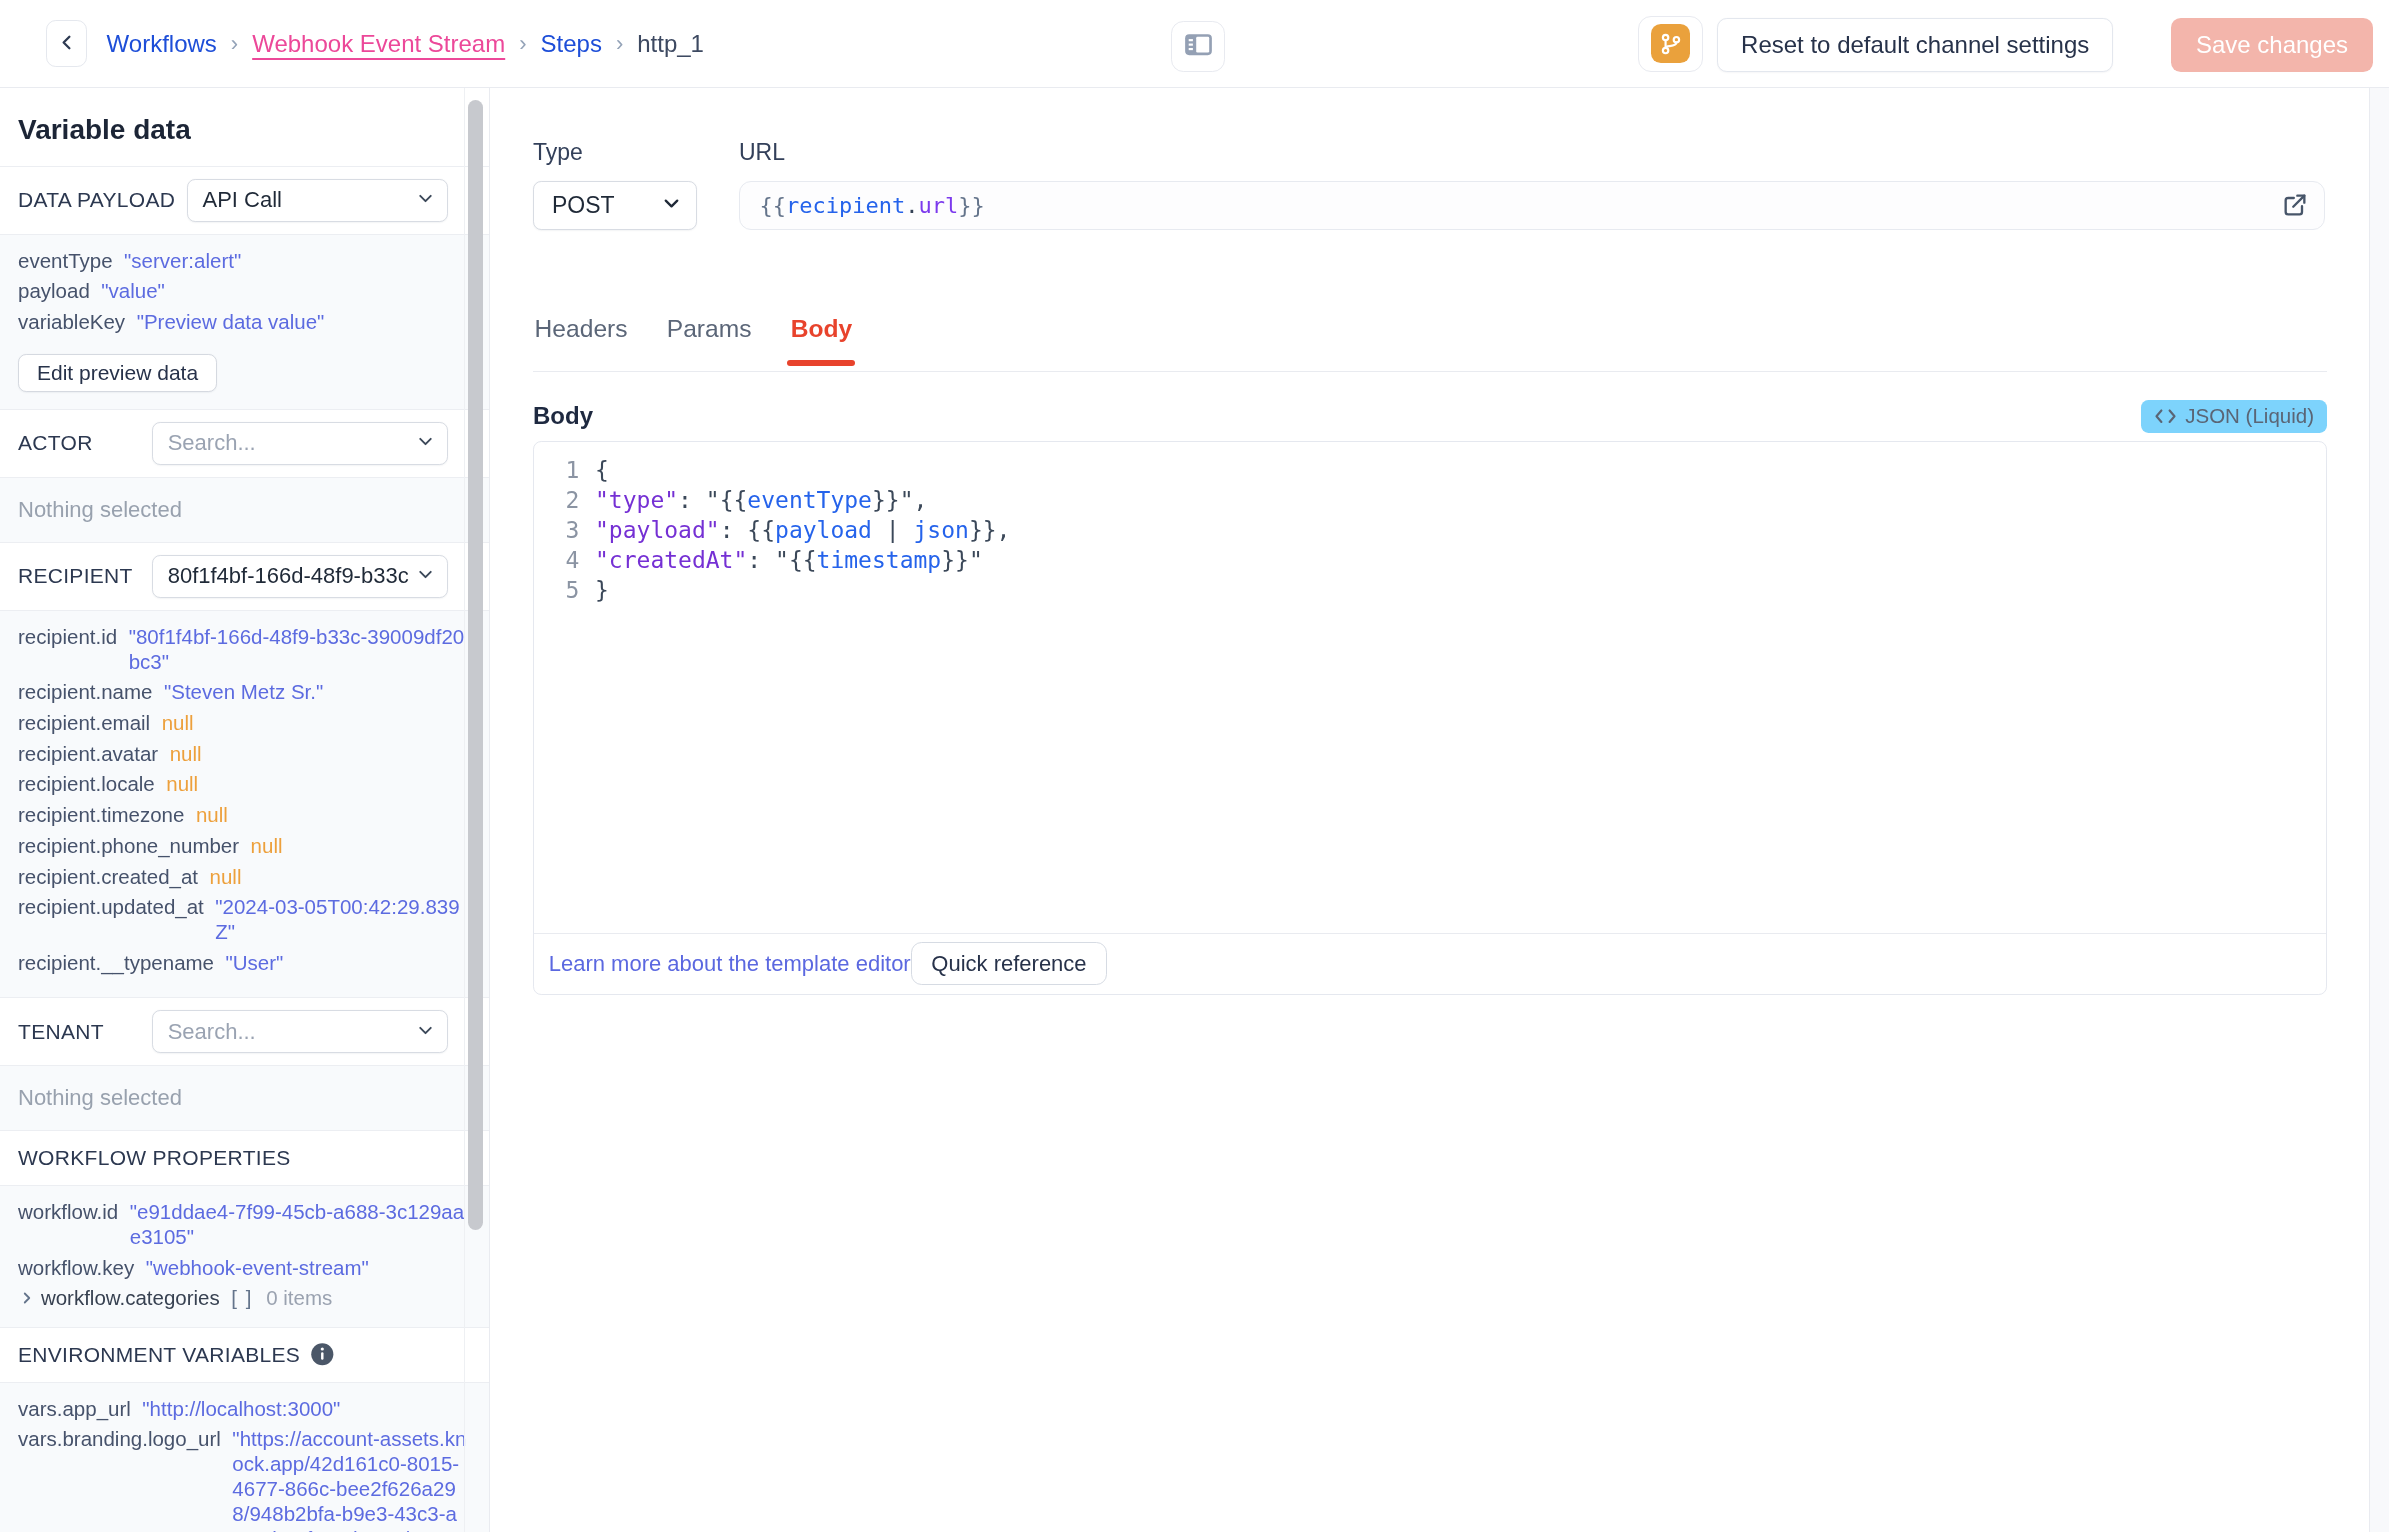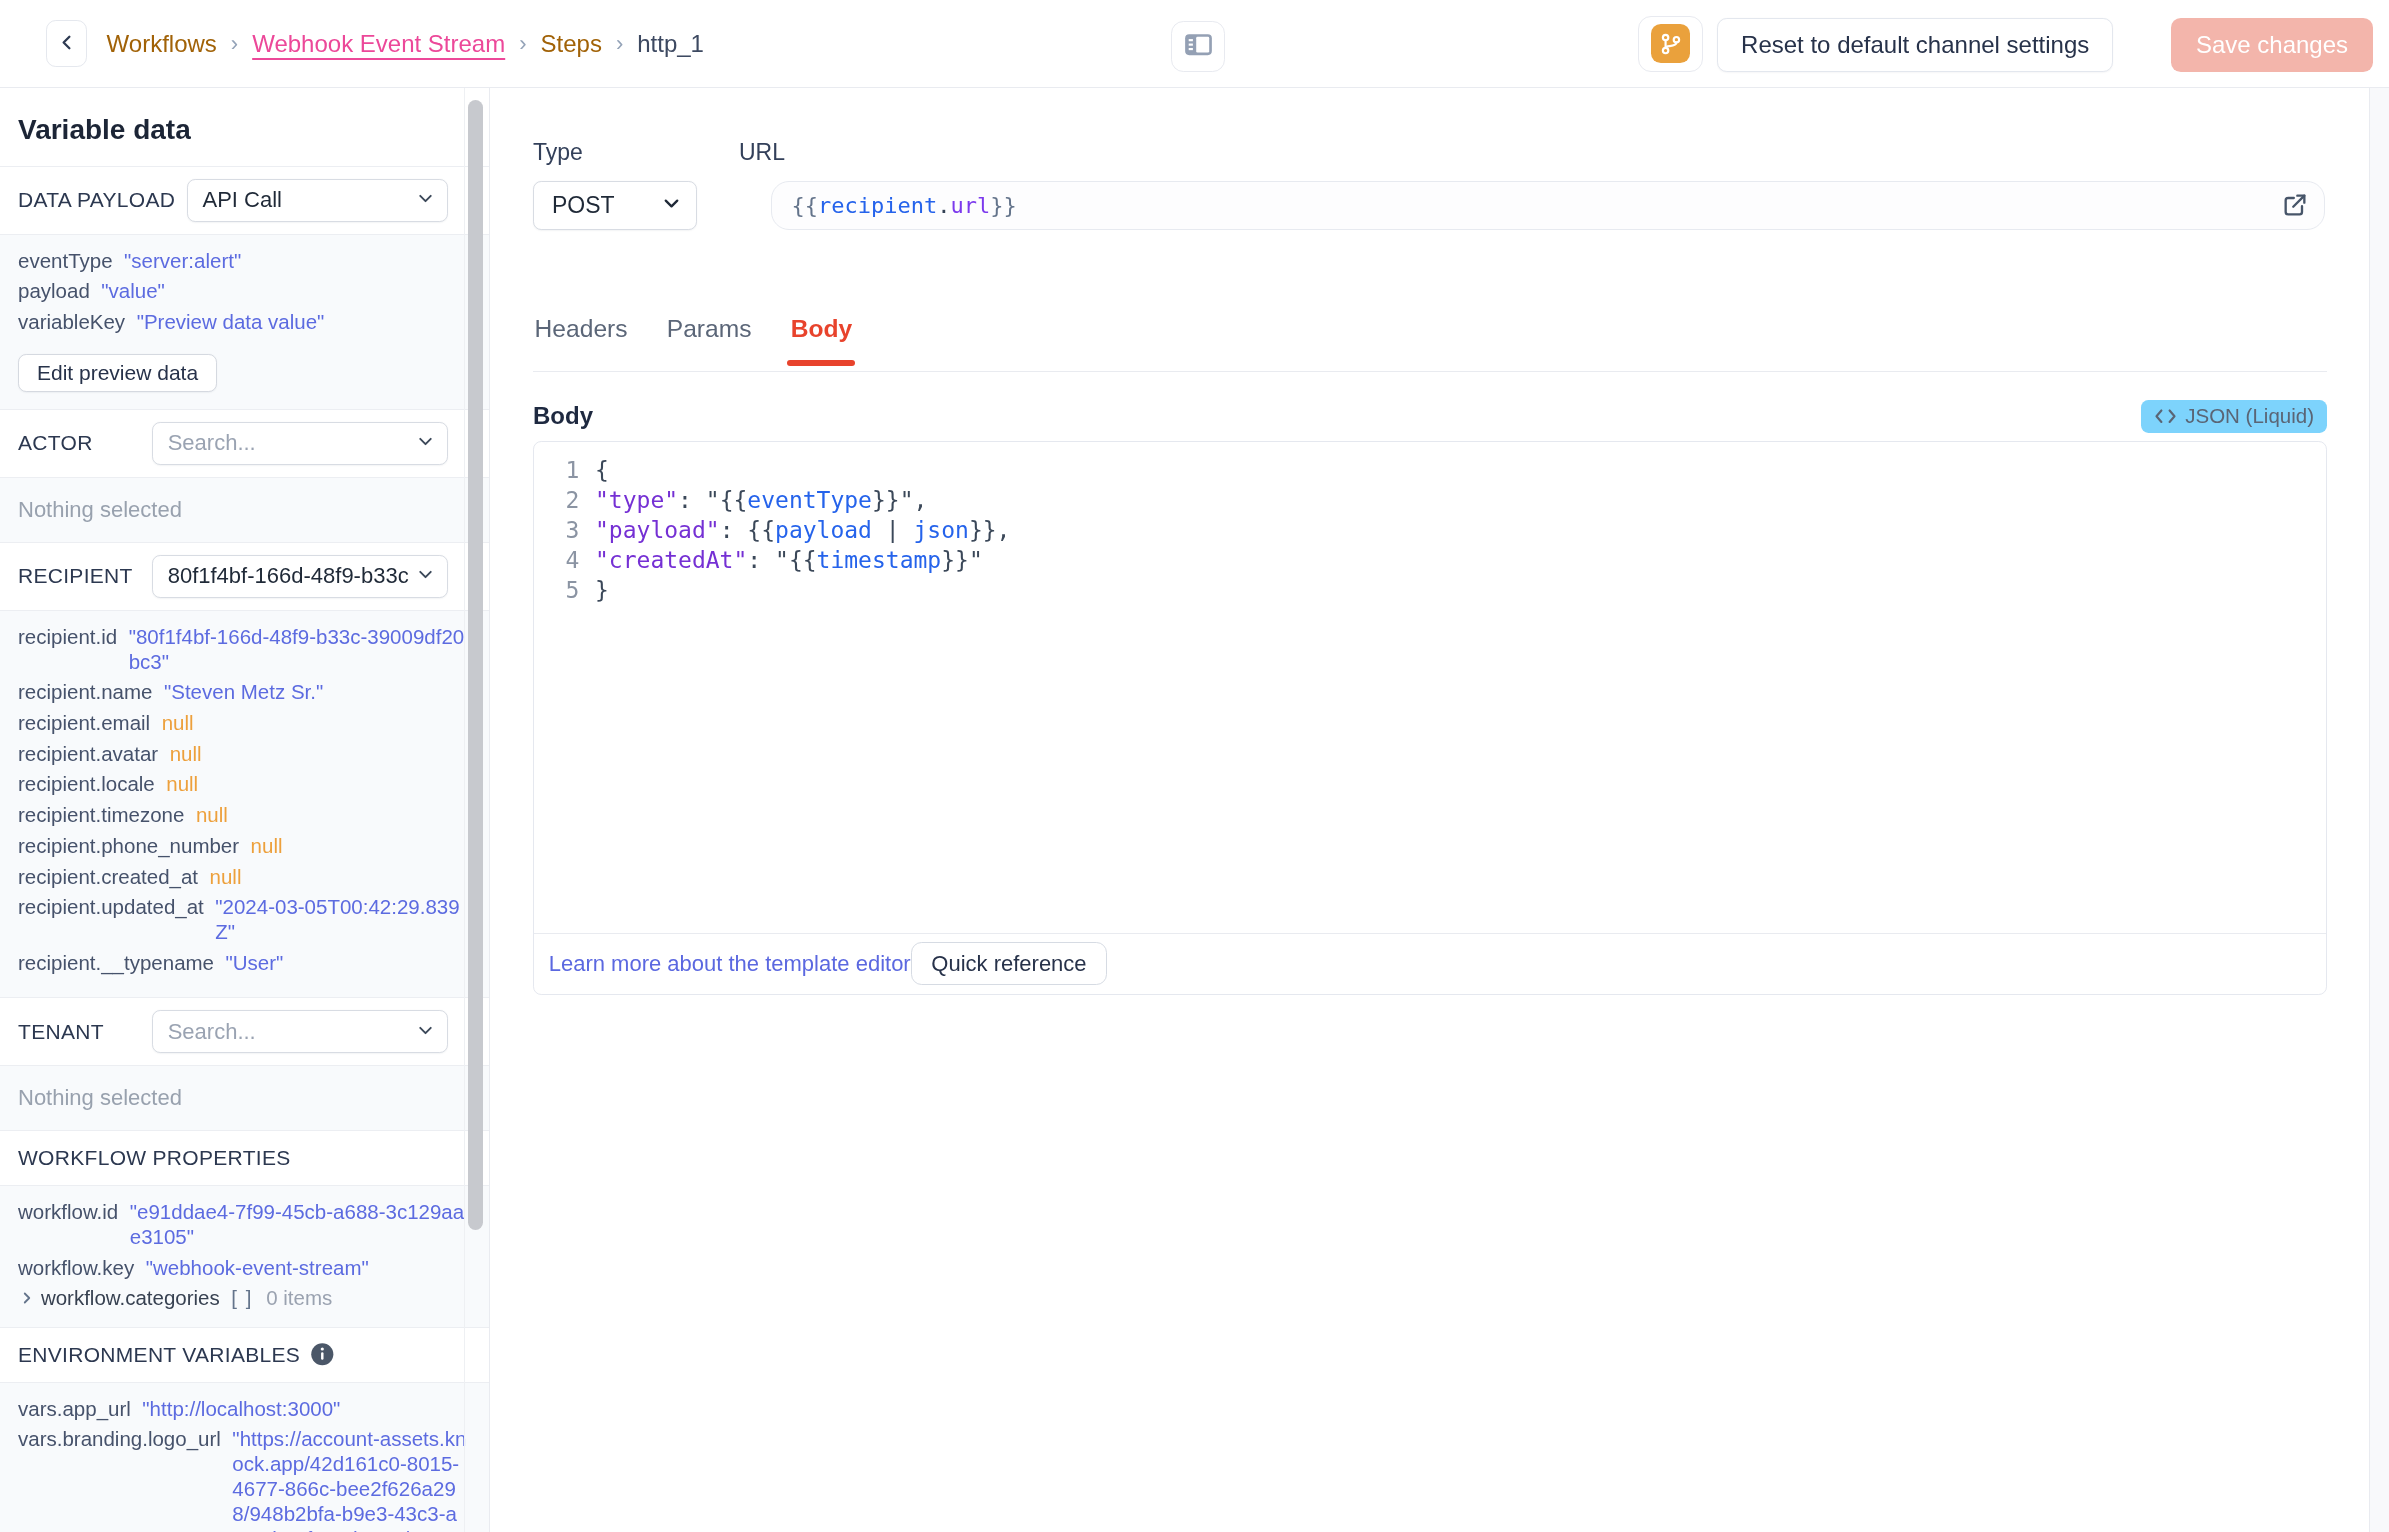--- a/index.html
+++ b/index.html
@@ -14,21 +14,21 @@
     height:88px; display:flex; align-items:center;
     padding:0 16.4px 0 46px; border-bottom:1.6px solid #e9ebf0;
     position:relative; background:#fff;
   }
   .btn-back {
     width:41px; height:47px; flex:none;
     border:1.6px solid #e5e8ee; border-radius:9.8px; background:#fff;
     display:flex; align-items:center; justify-content:center; cursor:pointer;
   }
   .breadcrumb { margin-left:19.6px; display:flex; align-items:center; gap:14px; font-size:24px; }
-  .bc-muted { color:#a16207; }
+  .bc-muted { color:#1d4ed8; }
   .bc-link { color:#ec4899; text-decoration:underline; text-underline-offset:5.7px; text-decoration-thickness:1.6px; cursor:pointer; }
   .bc-current { color:#3d4961; }
   .bc-sep { color:#94a3b8; font-size:22px; }
   .toggle-btn {
     position:absolute; left:1171px; top:20.5px; width:54px; height:51px;
     border:1.6px solid #e8eaf0; border-radius:12.3px; background:#fff;
     display:flex; align-items:center; justify-content:center; cursor:pointer;
   }
   .topbar-right { margin-left:auto; display:flex; align-items:flex-end; gap:14px; }
   .icon-btn {
@@ -88,23 +88,23 @@
   .row-fields { display:flex; gap:42px; }
   .field-label { font-size:23px; font-weight:500; color:#33405a; margin-bottom:14.7px; }
   .select-post {
     width:164px; height:49px; border:1.6px solid #d8dce3; border-radius:8.2px; background:#fff;
     display:flex; align-items:center; justify-content:space-between; padding:0 13px 0 18px; cursor:pointer;
     box-shadow:0 0.8px 1.6px rgba(20,30,60,.05);
   }
   .select-post .select-value { font-size:23px; font-weight:500; }
   .url-field { width:1586px; }
   .url-input {
-    height:49px; border:1.6px solid #e7eaf0; border-radius:18px; background:#fdfdfe;
+    height:49px; border:1.6px solid #e7eaf0; border-radius:12px; background:#fdfdfe;
     display:flex; align-items:center; padding:0 57px 0 19.6px; position:relative; cursor:text;
-    font-family:"DejaVu Sans Mono", monospace; font-size:22px;margin-left:32px;
+    font-family:"DejaVu Sans Mono", monospace; font-size:22px;
   }
   .u-brace { color:#64748b; } .u-var { color:#2563eb; } .u-dot { color:#334155; } .u-prop { color:#7c3aed; }
   .url-ext { position:absolute; right:14.7px; top:9.8px; cursor:pointer; }
   .tabs { margin-top:85px; display:flex; gap:36px; width:1794px; border-bottom:1.6px solid #e9ebf0; }
   .tab { font-size:24.6px; font-weight:500; color:#5b6678; padding:0 1.6px 28px; position:relative; cursor:pointer; }
   .tab.active { color:#e8432c; font-weight:600; }
   .tab.active::after { content:""; position:absolute; left:-1.6px; right:-1.6px; bottom:4.9px; height:5.7px; border-radius:3.3px; background:#e8432c; }
   .body-head { margin-top:28px; width:1794px; display:flex; align-items:center; justify-content:space-between; }
   .body-label { font-size:24px; font-weight:600; color:#1e2940; }
   .badge { height:33px; background:#7dd3fc; border-radius:7.4px; display:flex; align-items:center; gap:8.2px; padding:0 13px; cursor:default; }

